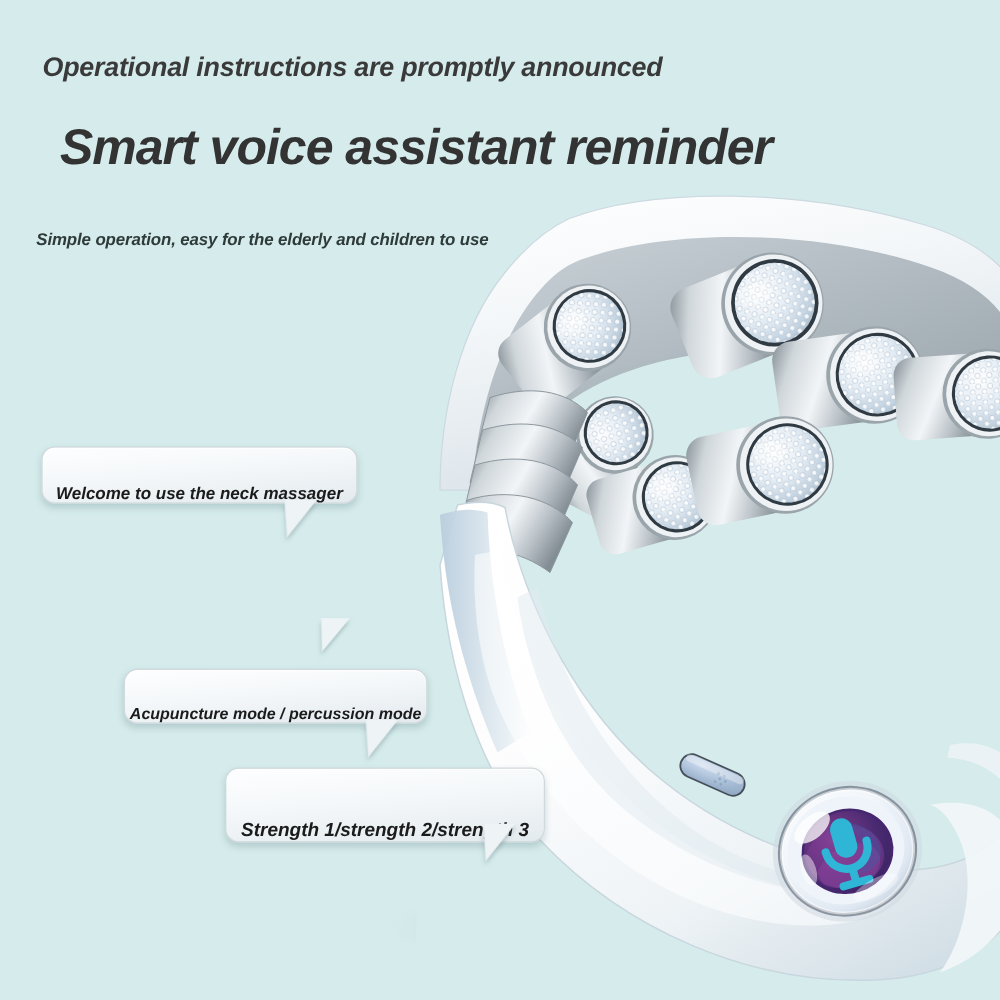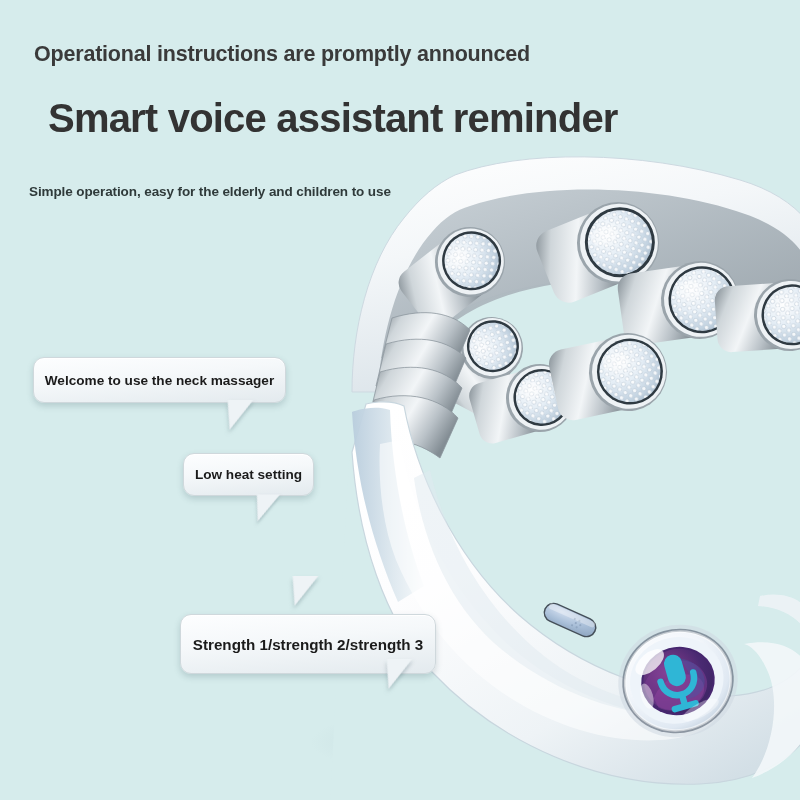--- a/index.html
+++ b/index.html
@@ -8,20 +8,21 @@
     padding: 0;
     background: #ffffff;
   }
   .stage {
     position: relative;
     width: 800px;
     height: 800px;
     overflow: hidden;
     background: #d6ecec;
     font-family: "Liberation Sans", "DejaVu Sans", sans-serif;
+    font-style: italic;
     -webkit-font-smoothing: antialiased;
   }
 
   
   .eyebrow {
     position: absolute;
     left: 34px;
     top: 42px;
     font-size: 21.5px;
     font-weight: 700;
@@ -49,21 +50,21 @@
     color: #2f3a3a;
     letter-spacing: -0.1px;
     white-space: nowrap;
   }
 
   
   .bubble {
     position: absolute;
     box-sizing: border-box;
     display: flex;
-    align-items: center;
+    align-items: flex-end;
     border-radius: 11px;
     border: 1px solid #cfd8dc;
     background: linear-gradient(175deg, #fdfeff 0%, #f5f8fa 42%, #e3eaee 100%);
     box-shadow: 0 3px 6px rgba(60,90,100,0.22), inset 0 1px 0 rgba(255,255,255,0.95);
     color: #1b1b1b;
     font-weight: 700;
     white-space: nowrap;
     z-index: 40;
   }
   .bubble .btxt { display: block; width: 100%; text-align: center; }
@@ -347,25 +348,25 @@
 
   <div class="eyebrow">Operational instructions are promptly announced</div>
   <div class="headline">Smart voice assistant reminder</div>
   <div class="subhead">Simple operation, easy for the elderly and children to use</div>
 
   <div class="bubble" id="b1">
     <span class="btxt">Welcome to use the neck massager</span>
   </div>
   <div class="tail" id="t1"></div>
 
-  <div class="bubble" id="b2">
-    <span class="btxt">Low heat setting</span>
+  <div class="tail" id="t2"></div>
+
+  <div class="bubble" id="b3">
+    <span class="btxt">Acupuncture mode / percussion mode</span>
   </div>
-  <div class="tail" id="t2"></div>
-
   <div class="tail" id="t3"></div>
 
   <div class="bubble" id="b4">
     <span class="btxt">Strength 1/strength 2/strength 3</span>
   </div>
   <div class="tail" id="t4"></div>
 
 </div>
 
 </body></html>

